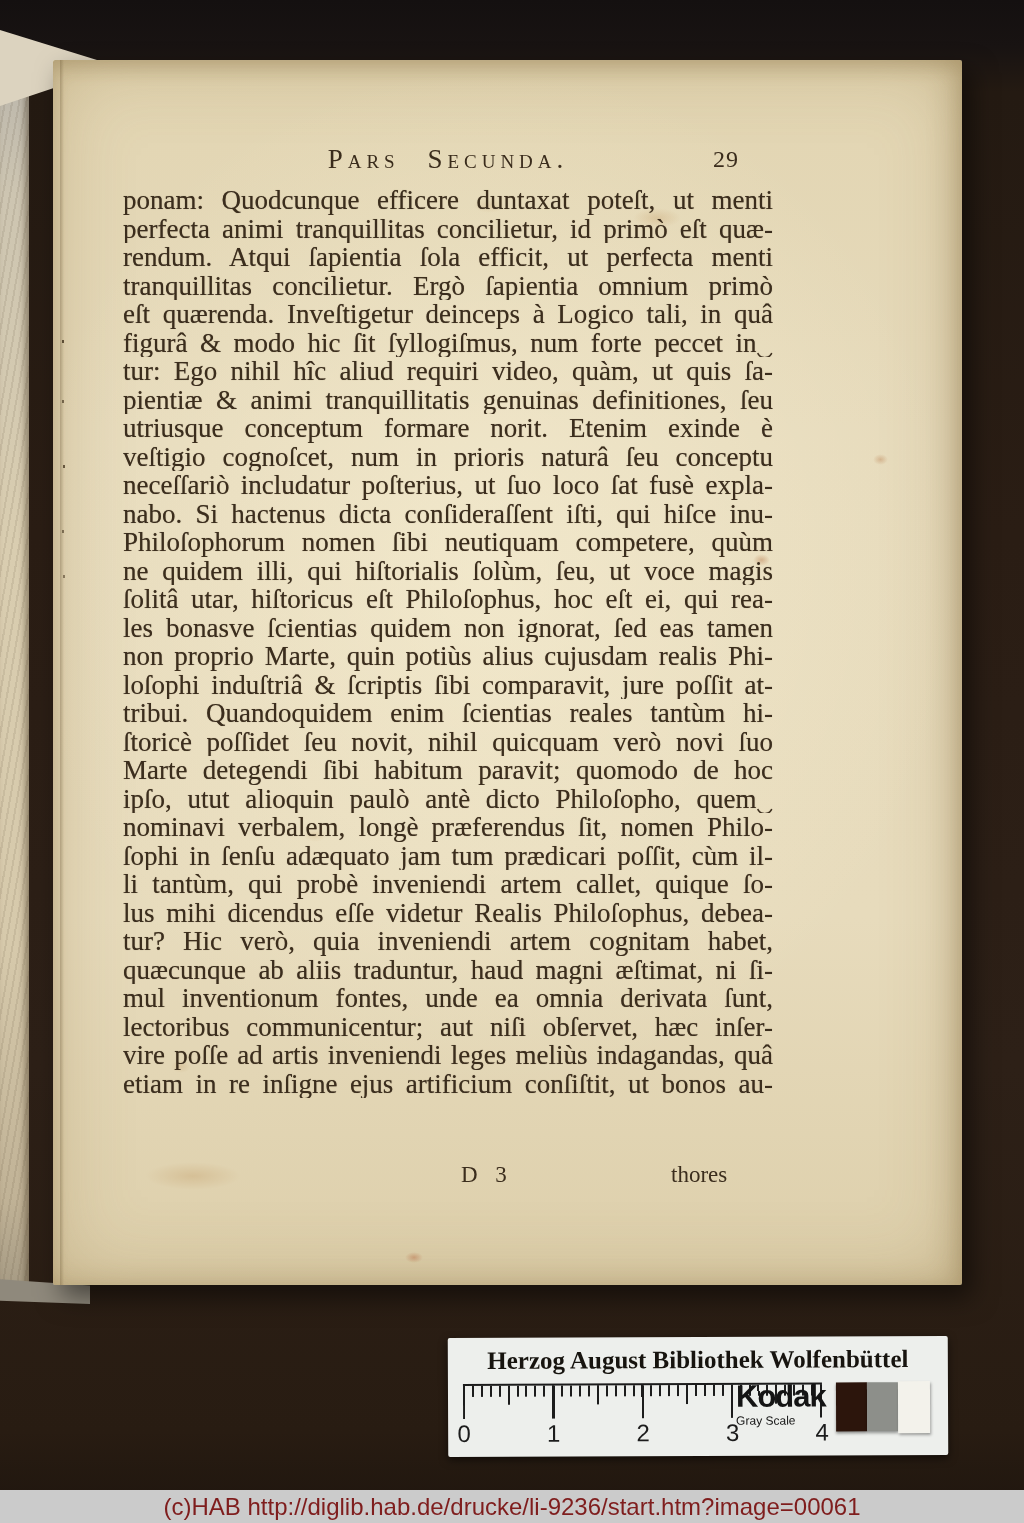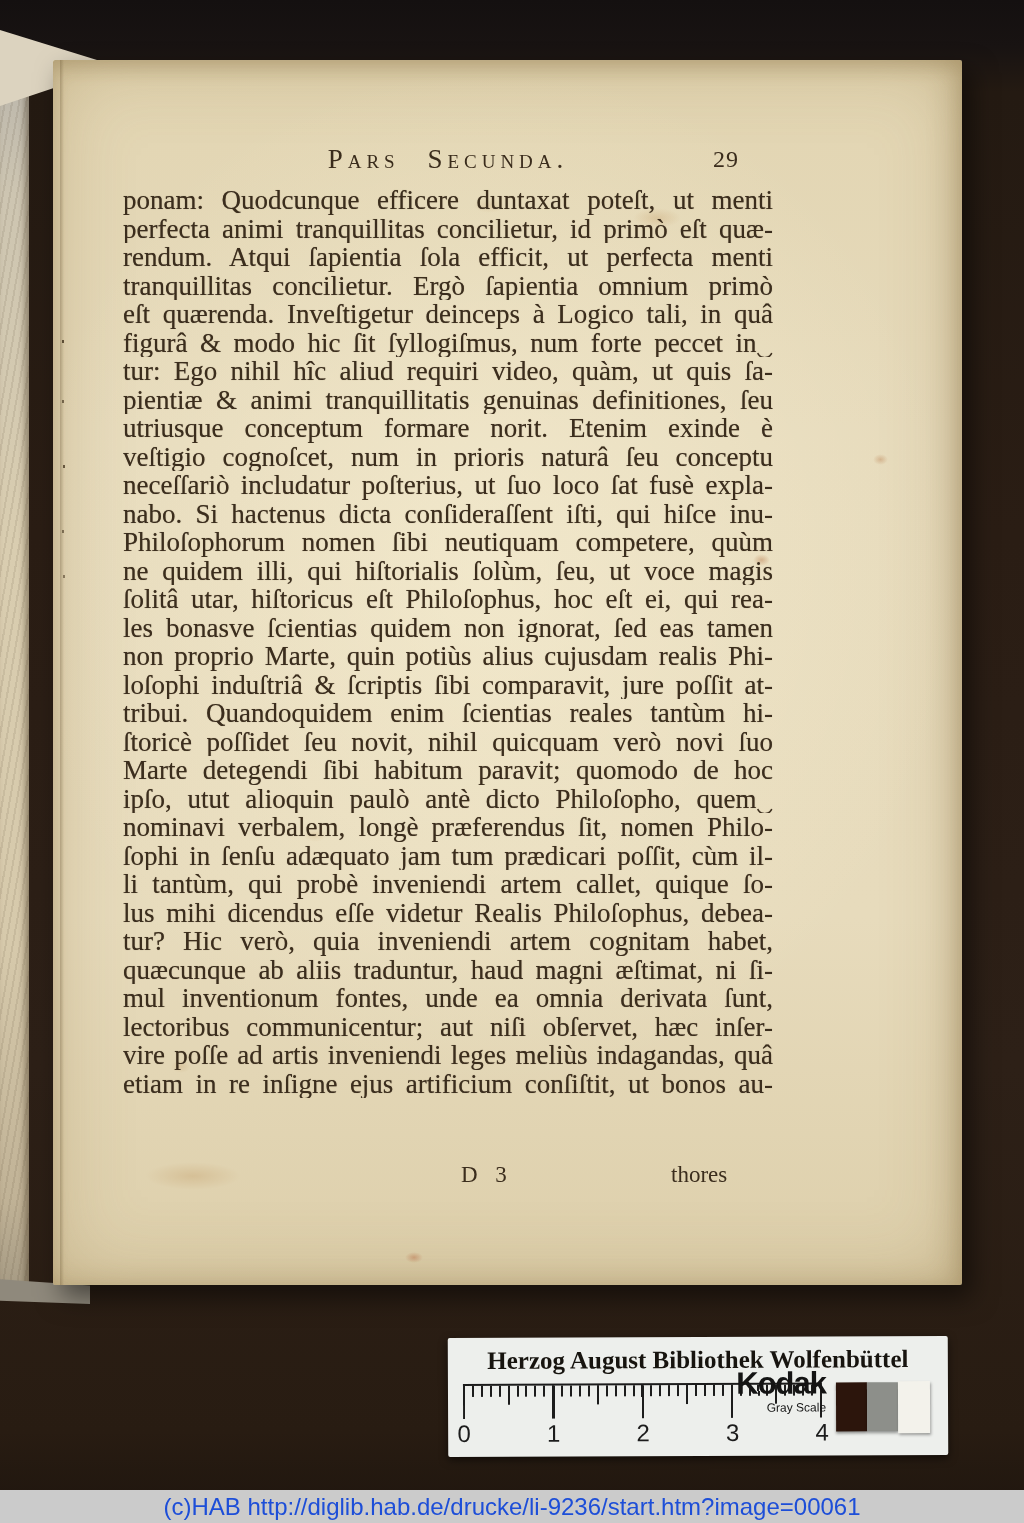--- a/index.html
+++ b/index.html
@@ -54,33 +54,33 @@
   .ruler-top{position:absolute;left:0;top:0;width:359px;height:2px;background:#1c1c1c;}
   .ticks-small{position:absolute;left:0;top:2px;width:359px;height:11px;
     background:repeating-linear-gradient(to right,#1c1c1c 0 2px,rgba(0,0,0,0) 2px 8.925px);}
   .ticks-half{position:absolute;left:0;top:2px;width:359px;height:19px;
     background:repeating-linear-gradient(to right,#1c1c1c 0 2px,rgba(0,0,0,0) 2px 44.625px);}
   .ticks-major{position:absolute;left:0;top:2px;width:359px;height:33px;
     background:repeating-linear-gradient(to right,#1c1c1c 0 2.4px,rgba(0,0,0,0) 2.4px 89.25px);}
   .ruler-labels{position:absolute;left:-7px;top:36px;width:374px;display:flex;justify-content:space-between;
     font-family:"Liberation Sans","DejaVu Sans",sans-serif;font-size:24px;color:#1c1c1c;}
   .ruler-labels span{width:16px;text-align:center;}
-  .kodak{position:absolute;left:288px;top:32px;width:90px;text-align:right;
+  .kodak{position:absolute;left:288px;top:45px;width:90px;text-align:left;
     font-family:"Liberation Sans","DejaVu Sans",sans-serif;color:#141414;}
   .kodak-word{display:block;font-size:31px;font-weight:bold;letter-spacing:-1px;line-height:30px;}
   .kodak-sub{display:block;font-size:12px;line-height:18px;}
   .patch{position:absolute;top:46px;height:49px;}
   .patch-dark{left:388px;width:31px;background:#2c150c;box-shadow:0 2px 3px rgba(0,0,0,.4);}
   .patch-mid{left:419px;width:31px;background:#8d8f8a;box-shadow:0 2px 3px rgba(0,0,0,.35);}
   .patch-light{left:450px;width:32px;top:45px;height:52px;background:#f3f2eb;box-shadow:1px 2px 3px rgba(0,0,0,.35);}
 
   
   .caption-bar{position:absolute;left:0;top:1490px;width:1024px;height:33px;background:#cbcbcb;}
   .caption-text{display:block;text-align:center;font-family:"Liberation Sans","DejaVu Sans",sans-serif;
-    font-size:24px;line-height:34px;color:#1d4ed8;}
+    font-size:24px;line-height:34px;color:#7f1d1d;}
 </style>
 </head>
 <body>
 
 <div class="scan-root">
 
   <div class="edge-stack"></div>
   <div class="under-wedge"></div>
   <div class="bottom-wedge"></div>
 

